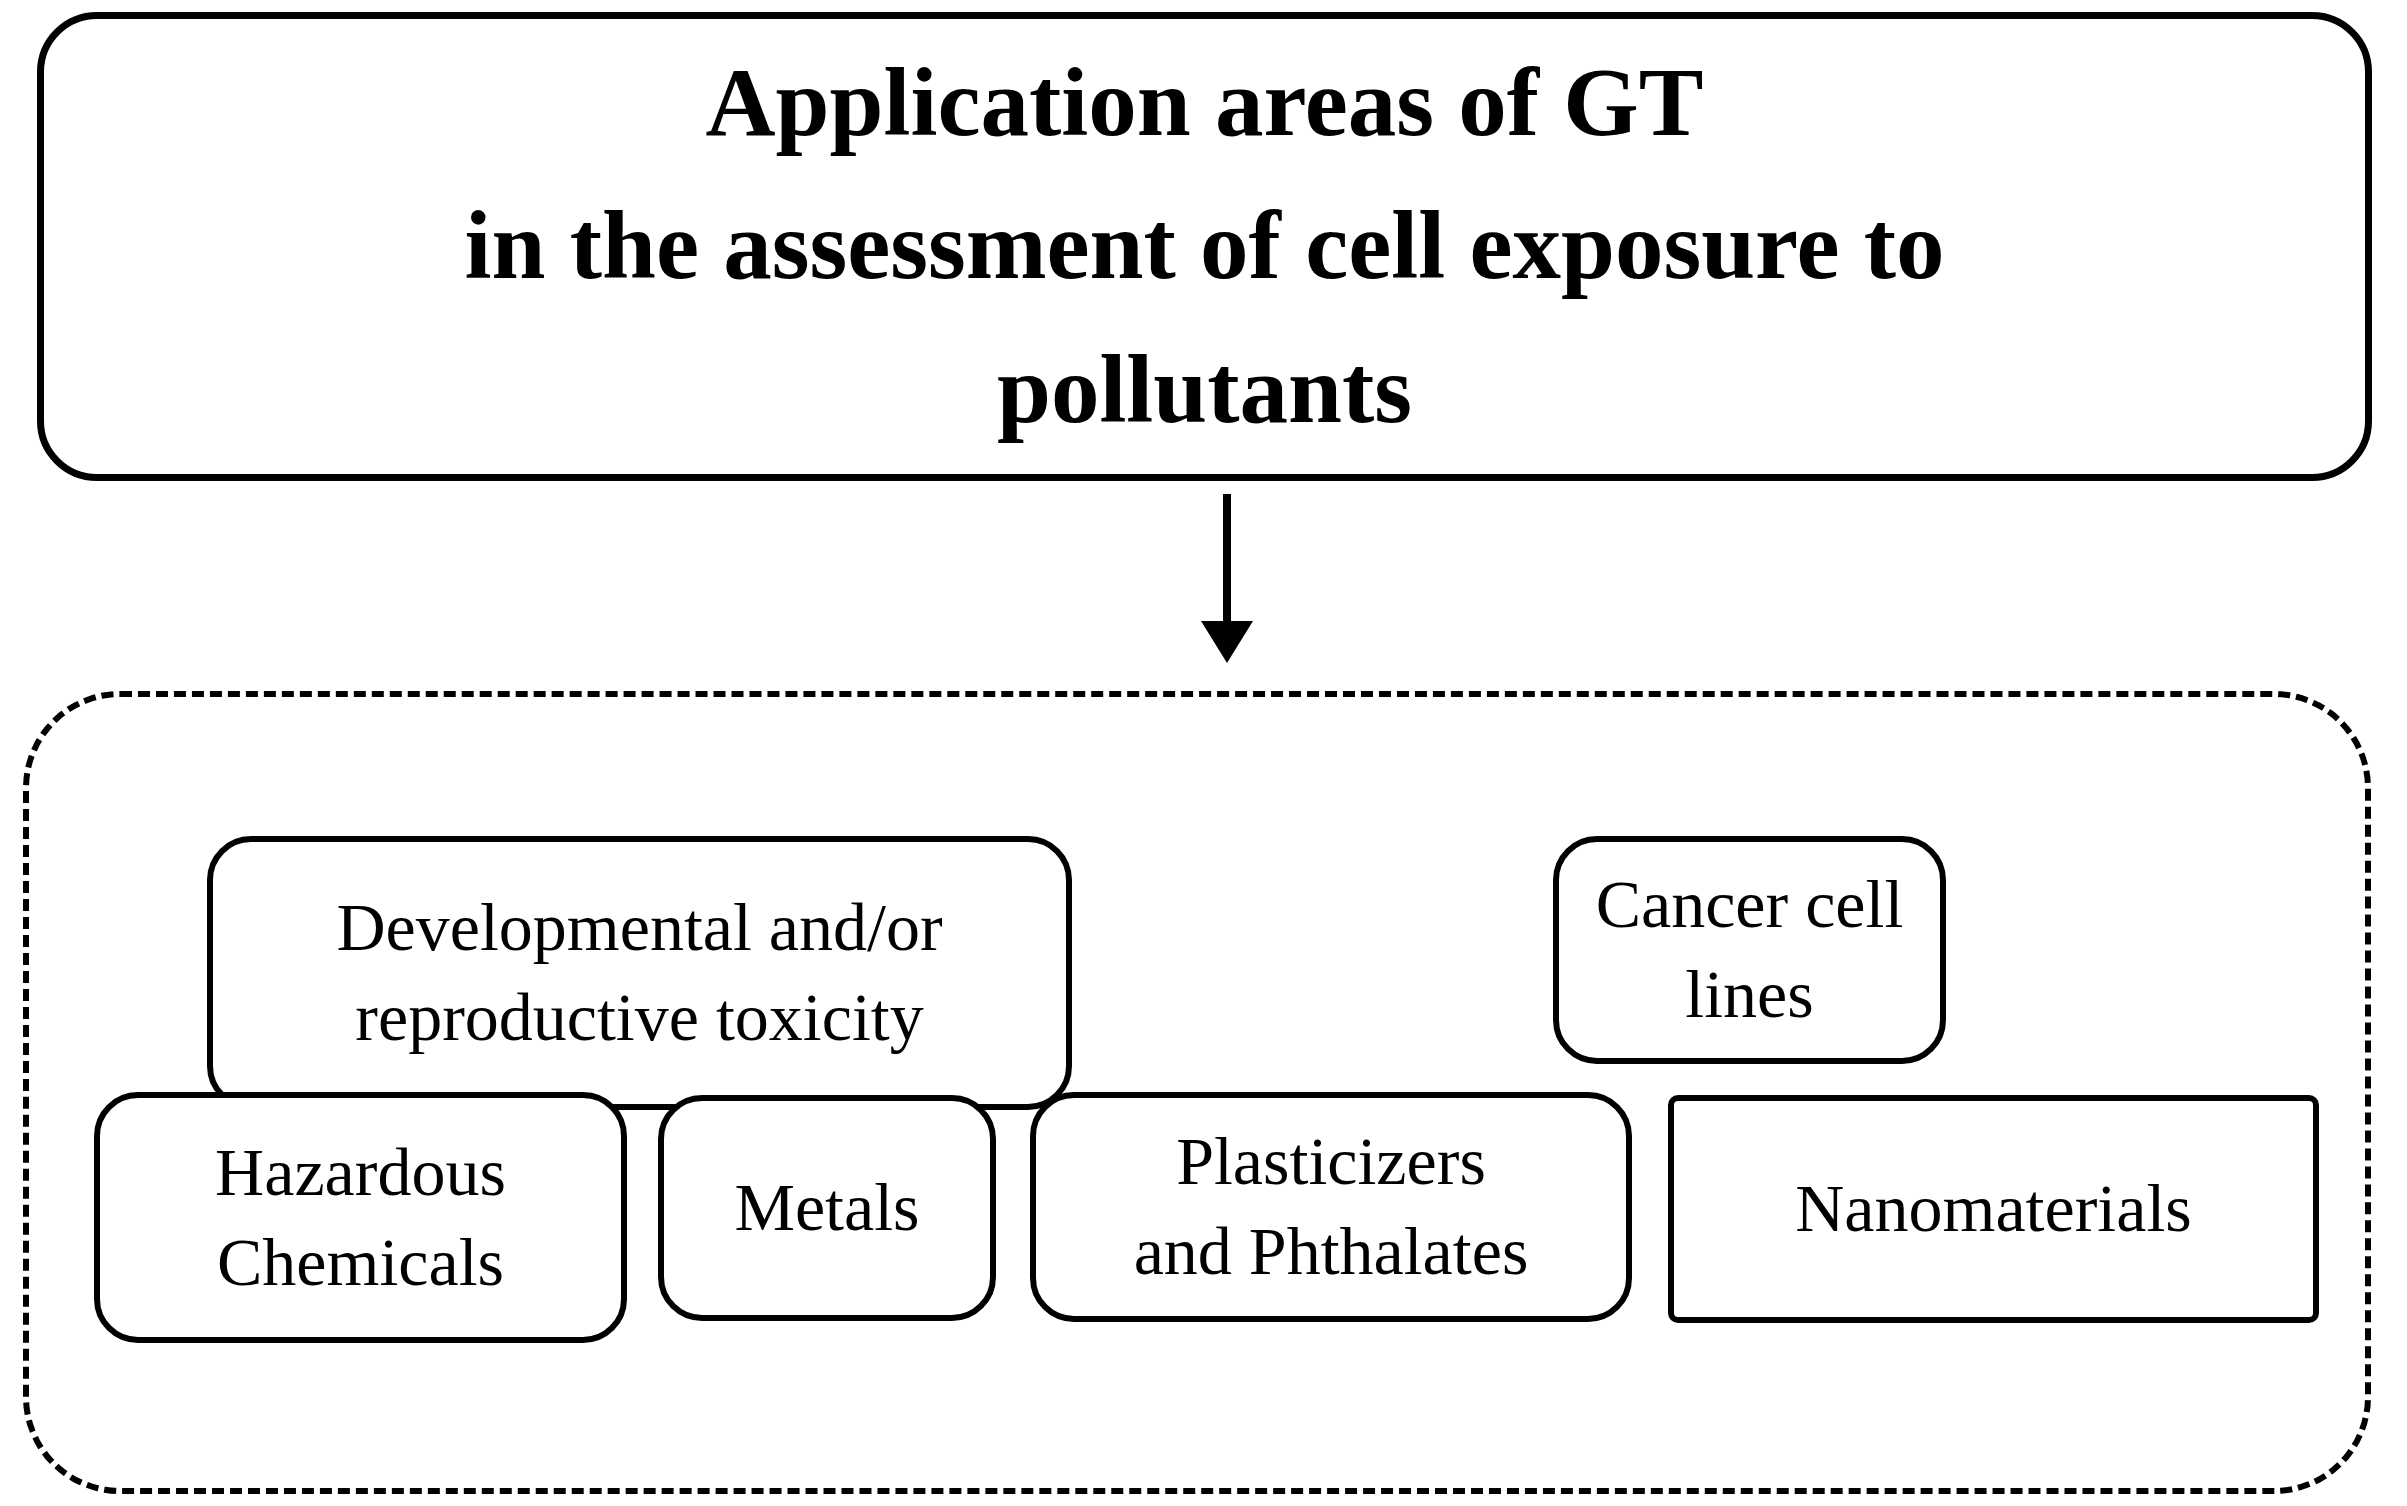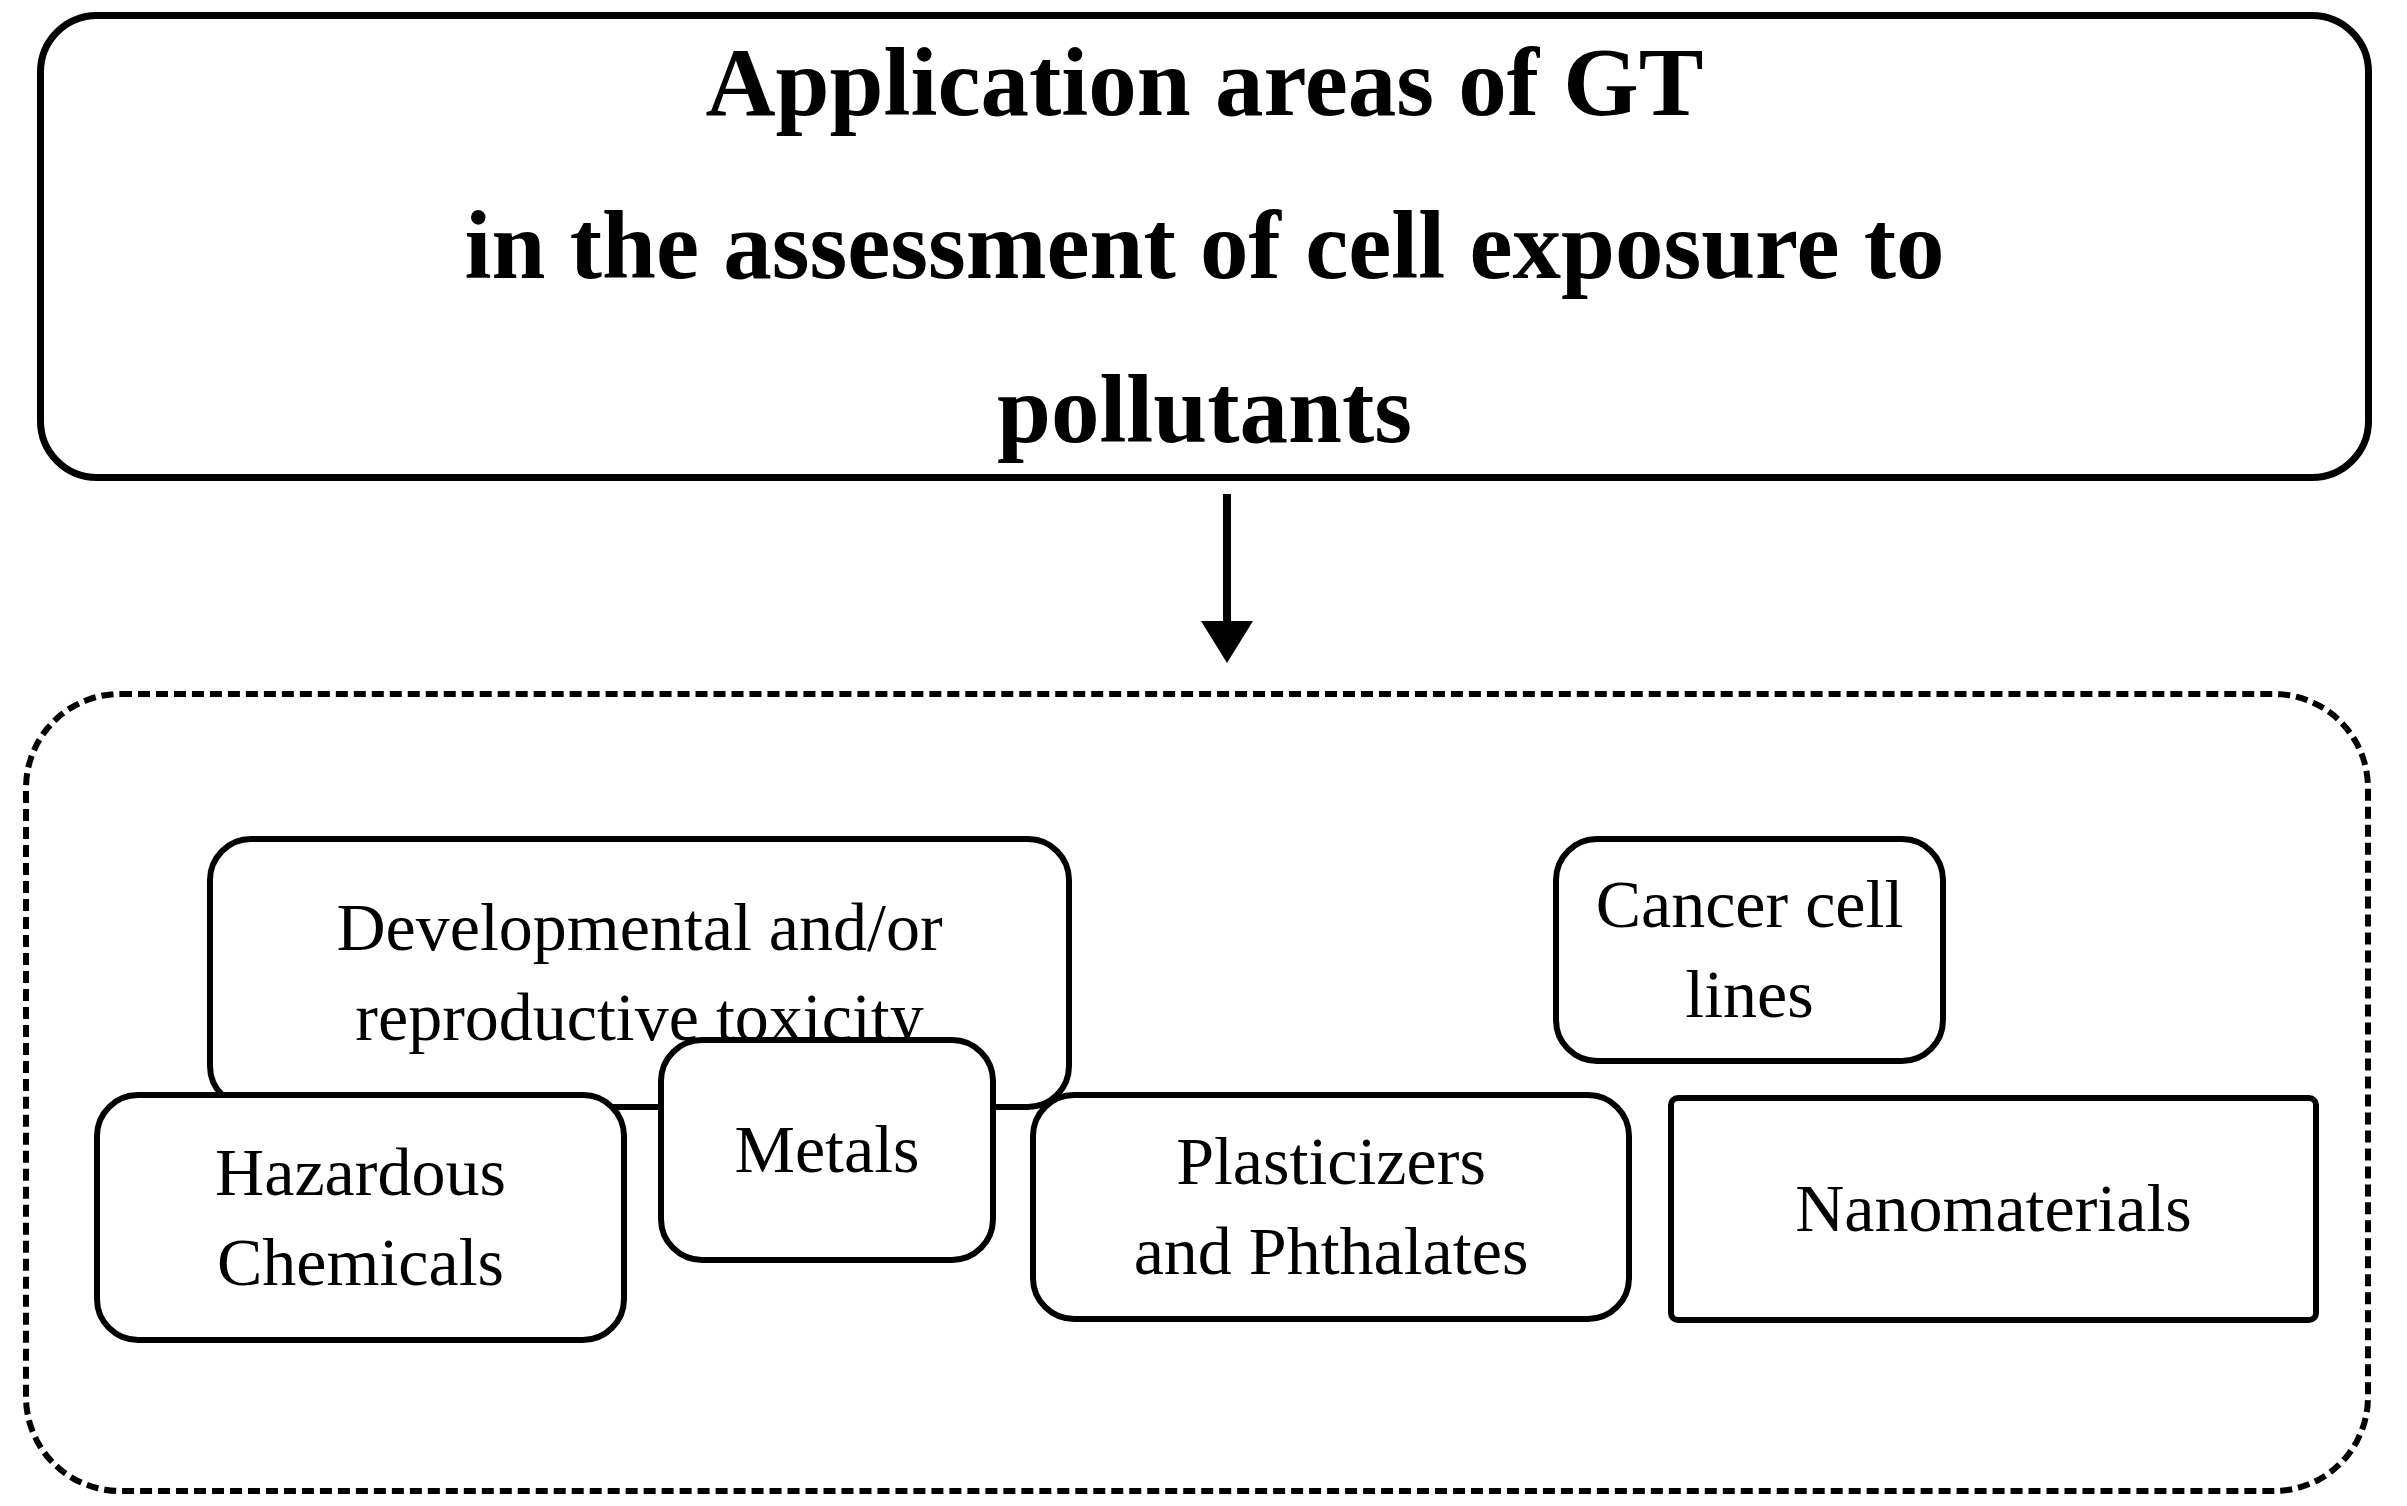--- a/index.html
+++ b/index.html
@@ -28,21 +28,20 @@
     background: #ffffff;
     display: flex;
     flex-direction: column;
     justify-content: center;
     align-items: center;
     text-align: center;
     font-weight: bold;
     font-size: 97px;
     line-height: 1.48;
     letter-spacing: 0px;
-    gap: 20px;
   }
   .arrow {
     position: absolute;
     left: 1201px;
     top: 494px;
     width: 52px;
     height: 170px;
     display: flex;
     flex-direction: column;
     align-items: center;
@@ -82,21 +81,21 @@
     text-align: center;
     font-size: 68px;
     line-height: 1.32;
     white-space: pre-line;
     padding: 7.7px 19.3px;
   }
   #box-dev    { left: 207px;  top: 836px;  width: 865px; height: 274px; }
   #box-cancer { left: 1107px; top: 836px;  width: 409px; height: 228px; }
   #box-ccl    { left: 1553px; top: 836px;  width: 393px; height: 228px; }
   #box-haz    { left: 94px;   top: 1092px; width: 533px; height: 251px; }
-  #box-metals { left: 658px;  top: 1037px; width: 338px; height: 226px; }
+  #box-metals { left: 658px;  top: 1095px; width: 338px; height: 226px; }
   #box-plast  { left: 1030px; top: 1092px; width: 602px; height: 230px; }
   #box-nano   { left: 1668px; top: 1095px; width: 651px; height: 228px; border-radius: 10px; }
 </style>
 </head>
 <body>
 
 <div class="stage">
 
   <div class="title-box">
     <div>Application areas of GT</div>

